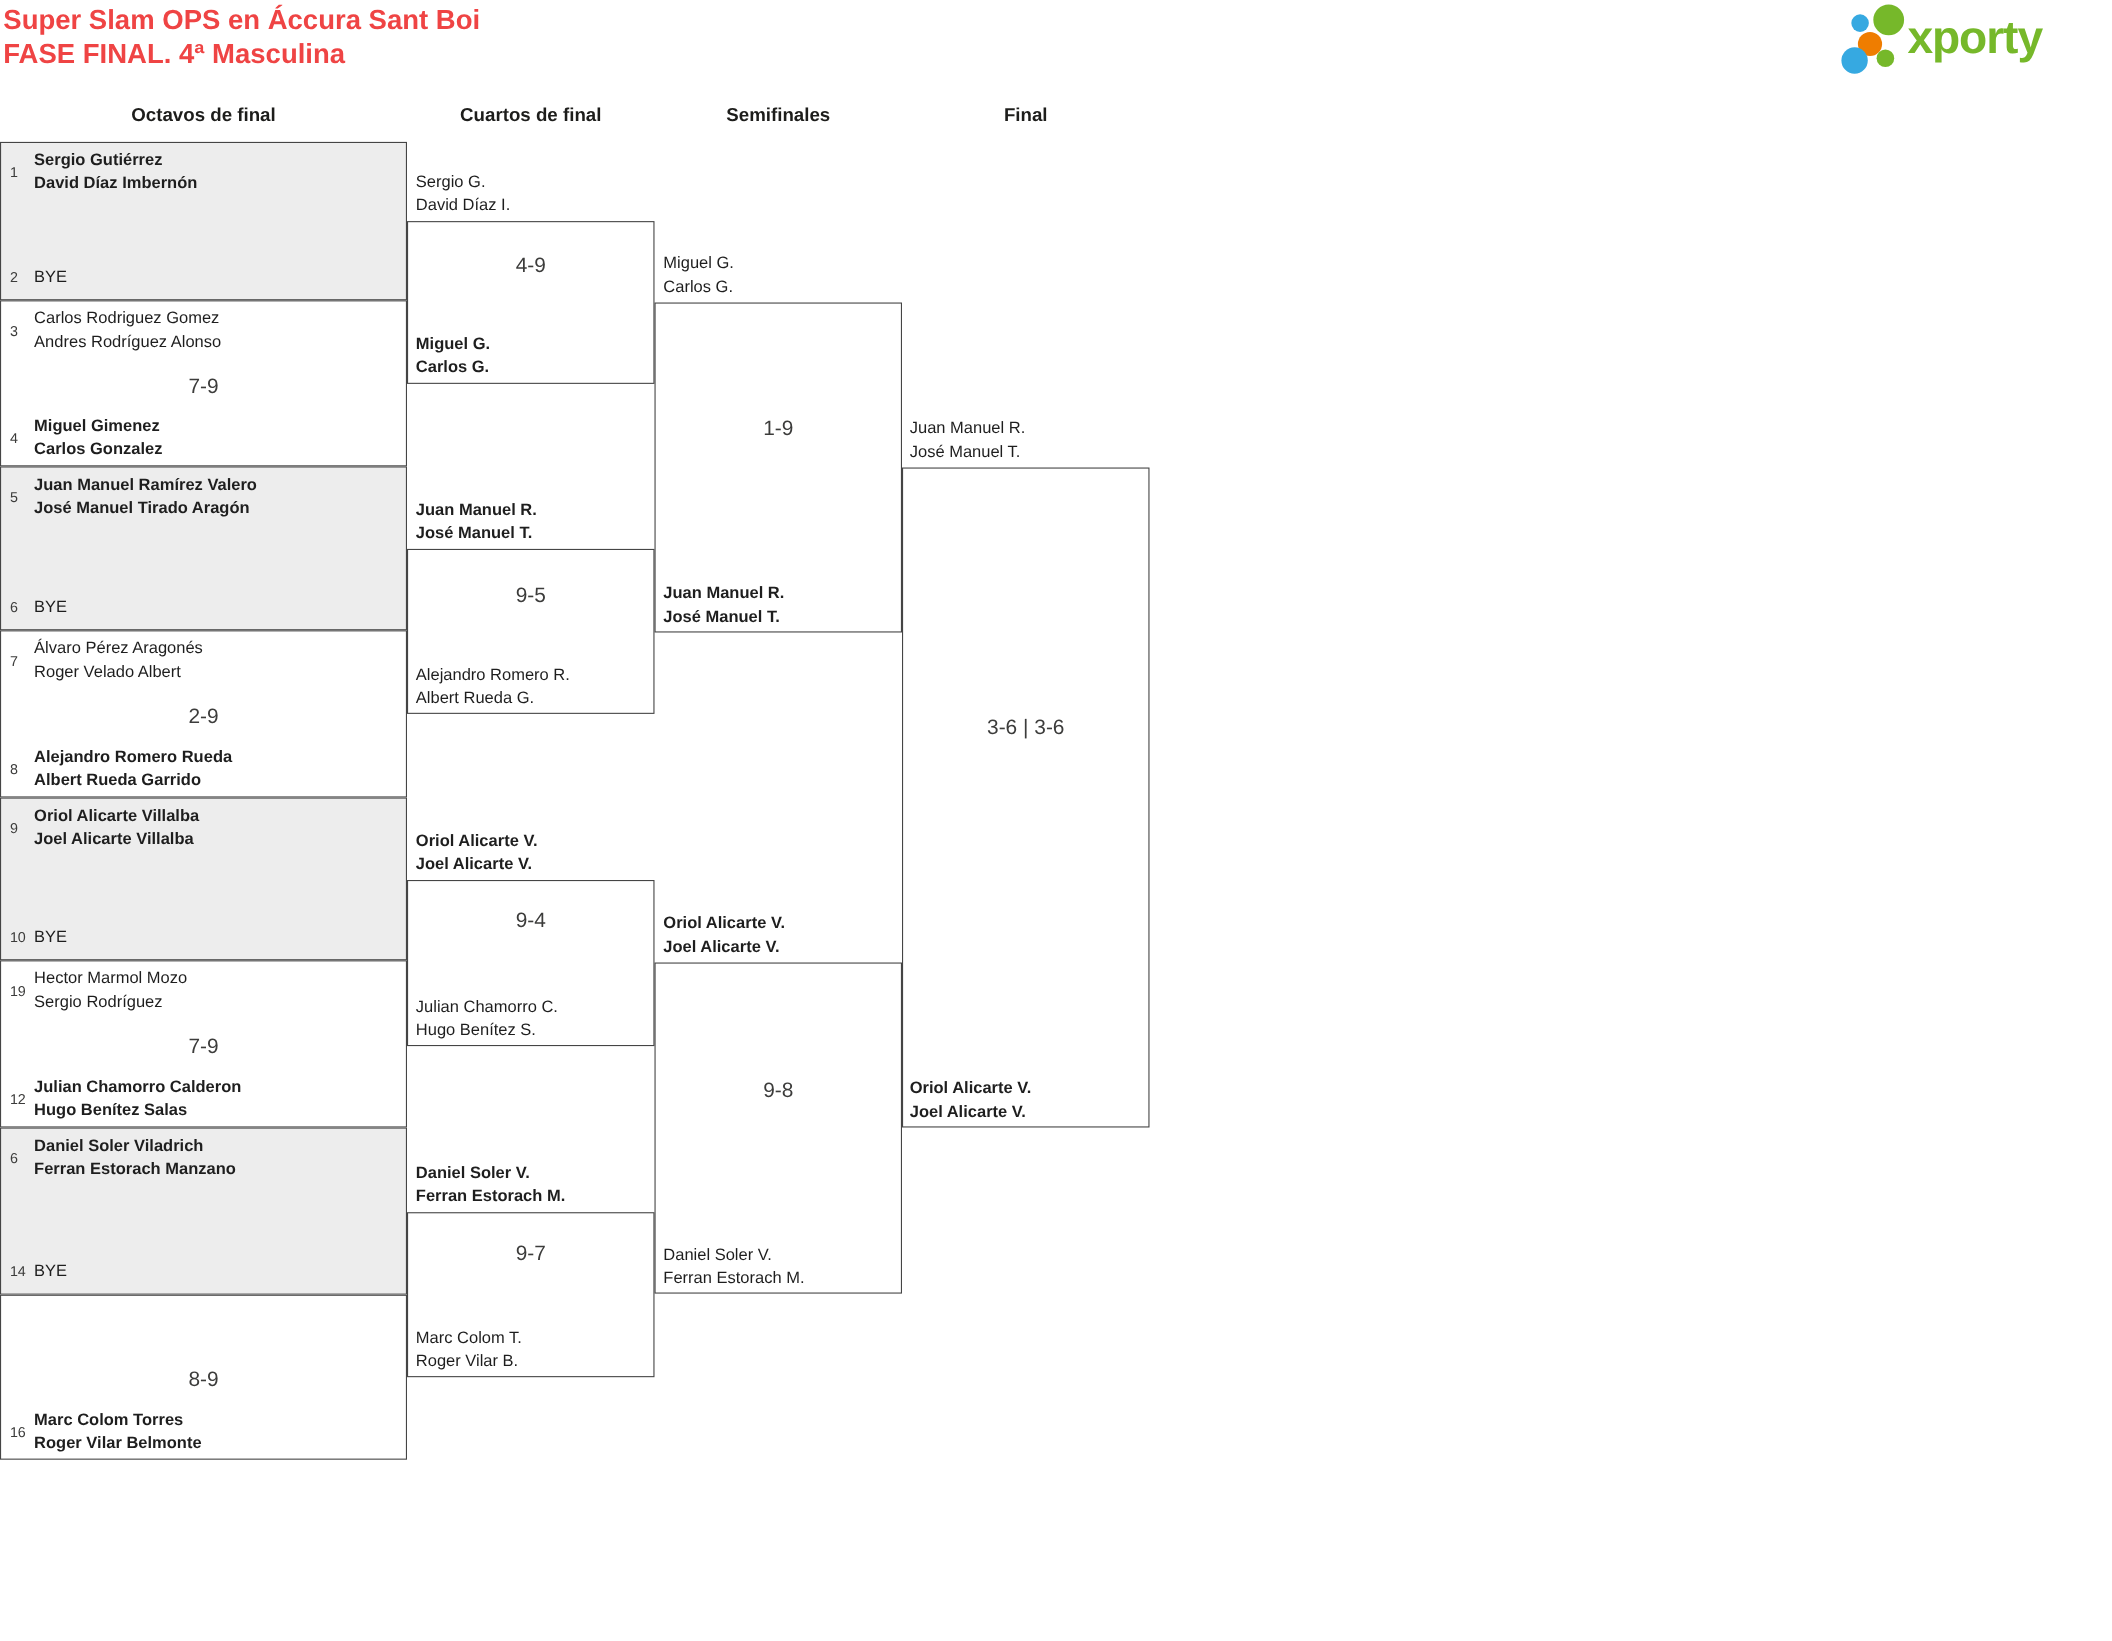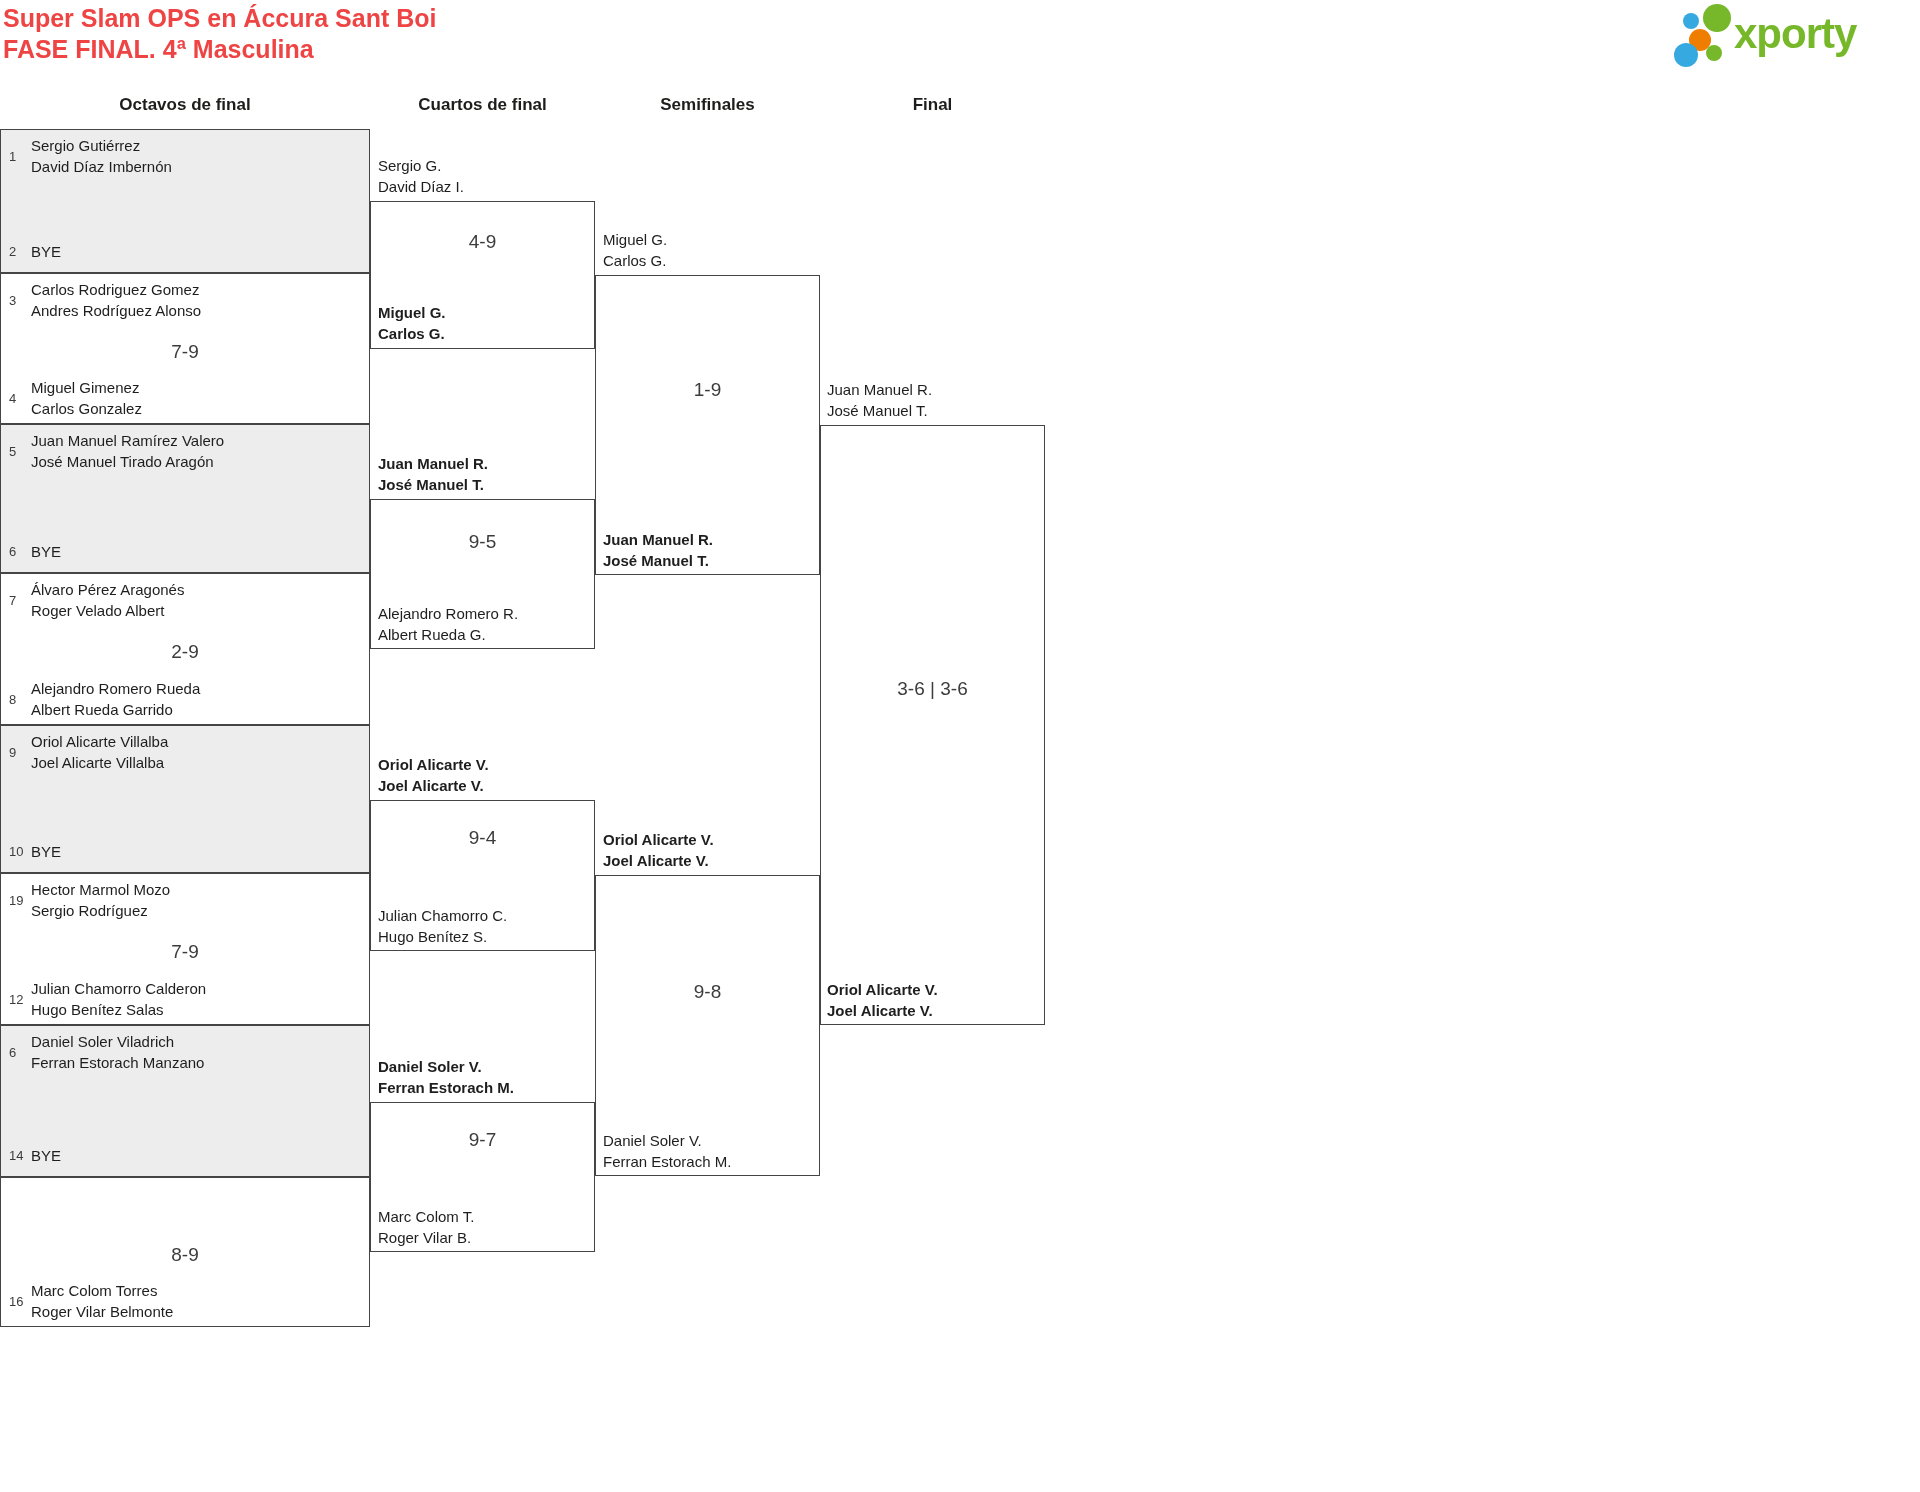--- a/index.html
+++ b/index.html
@@ -13,21 +13,21 @@
   .box { position:absolute; left:0; width:370px; border:1px solid #454545; box-sizing:border-box; background:#fff; }
   .box.gray { background:#ededed; }
   .rect { position:absolute; border:1px solid #454545; box-sizing:border-box; background:transparent; }
   .entry { position:absolute; left:8px; right:6px; display:flex; align-items:center; }
   .entry.top { top:5px; }
   .entry.bot { bottom:4px; }
   .entry.bot.bye { bottom:10px; }
   .seed { font-size:13px; color:#3c3c3b; min-width:15px; flex:none; }
   .names { margin-left:7px; font-size:15px; line-height:21px; }
   .names div:empty { display:none; }
-  .entry.bold .names { font-weight:400; }
+  .entry.bold .names { font-weight:700; }
   .score { position:absolute; text-align:center; font-size:19px; color:#3c3c3b; line-height:20px; }
   .score:empty { display:none; }
   .score.mid { left:0; right:0; top:calc(50% - 7px); }
   .tl { position:absolute; width:212px; font-size:15px; line-height:21px; color:#1e1e1e; }
   .tl.bold { font-weight:700; }
   .logo { position:absolute; left:1670px; top:0; width:240px; height:80px; }
   .dot { position:absolute; border-radius:50%; }
   .logo-text { position:absolute; left:64px; top:8px; font-size:42px; line-height:52px; font-weight:700; letter-spacing:-1px; color:#76b82a; }
 </style>
 </head>
@@ -258,19 +258,19 @@
     <div>Daniel Soler V.</div>
     <div>Ferran Estorach M.</div>
   </div>
 
   <div class="rect" style="left:820px;width:225px;top:425px;height:600px"></div>
 
   <div class="tl" style="left:827px;top:379px">
     <div>Juan Manuel R.</div>
     <div>José Manuel T.</div>
   </div>
-  <div class="score" style="left:820px;width:225px;top:679px">3-6 | 3-6</div>
+  <div class="score" style="left:820px;width:225px;top:652px">3-6 | 3-6</div>
   <div class="tl bold" style="left:827px;top:979px">
     <div>Oriol Alicarte V.</div>
     <div>Joel Alicarte V.</div>
   </div>
 
 </div>
 
 </body></html>

